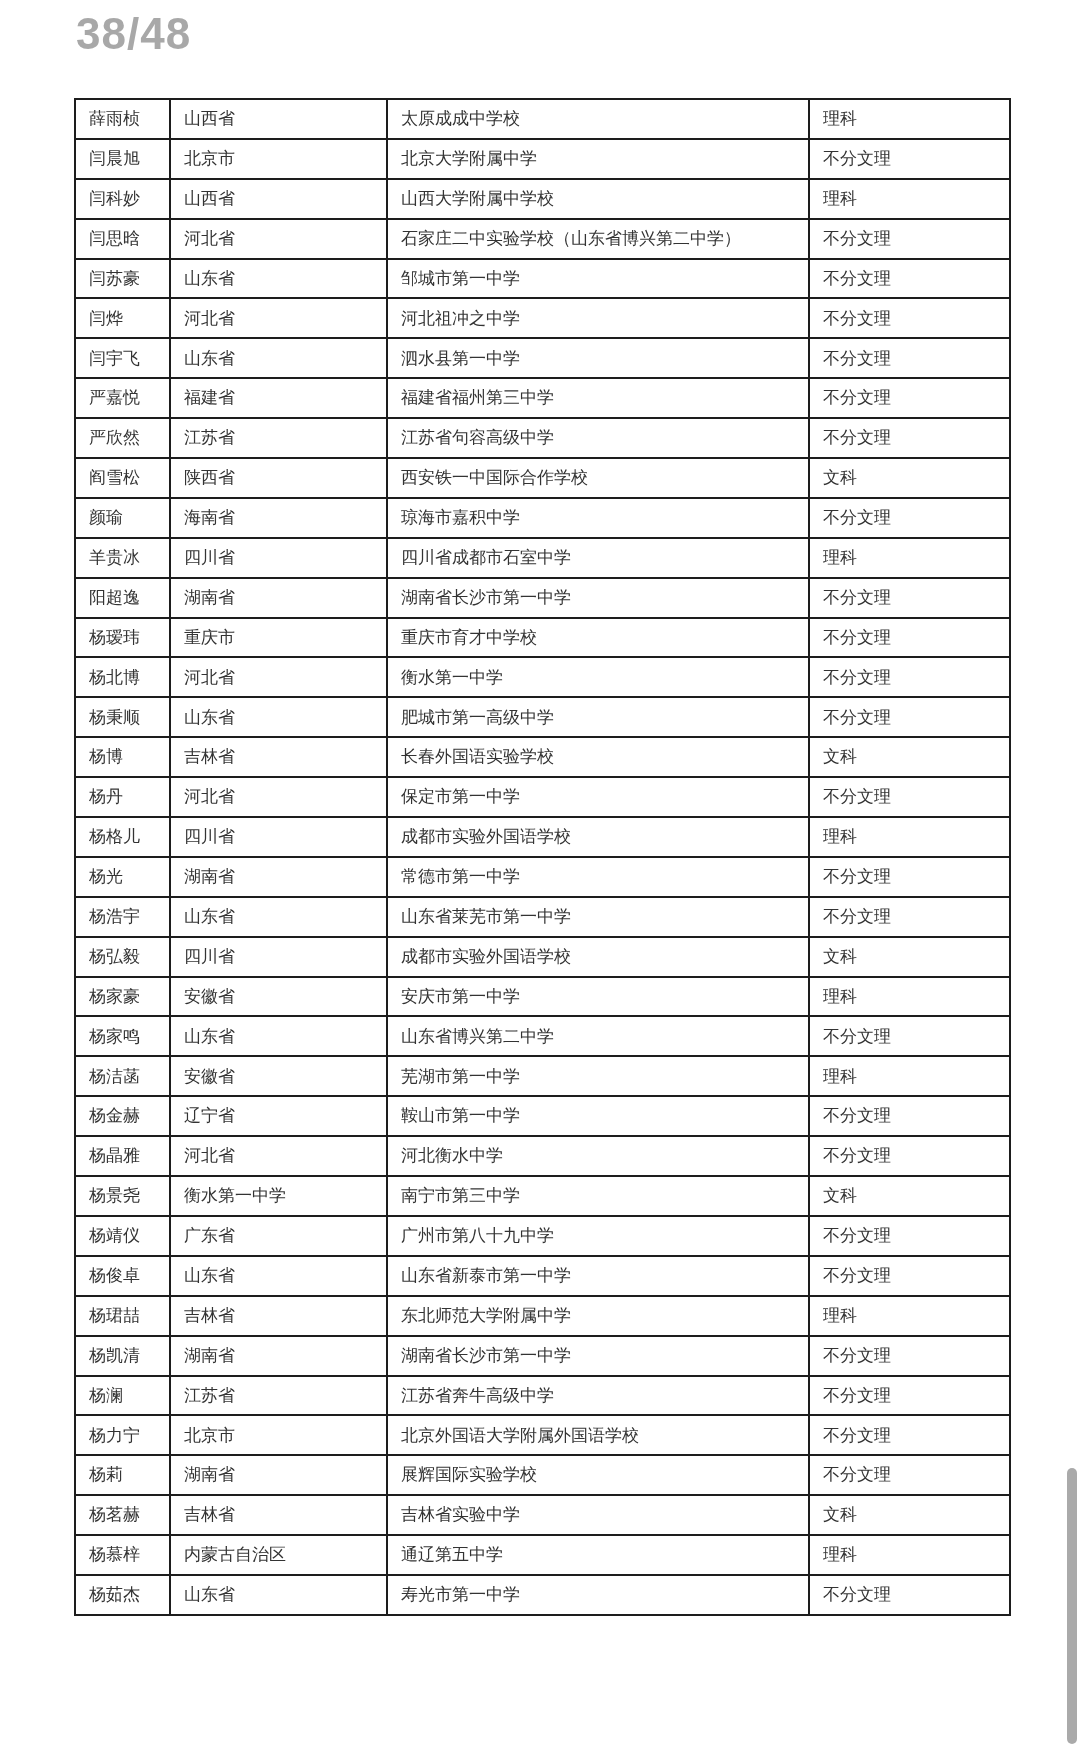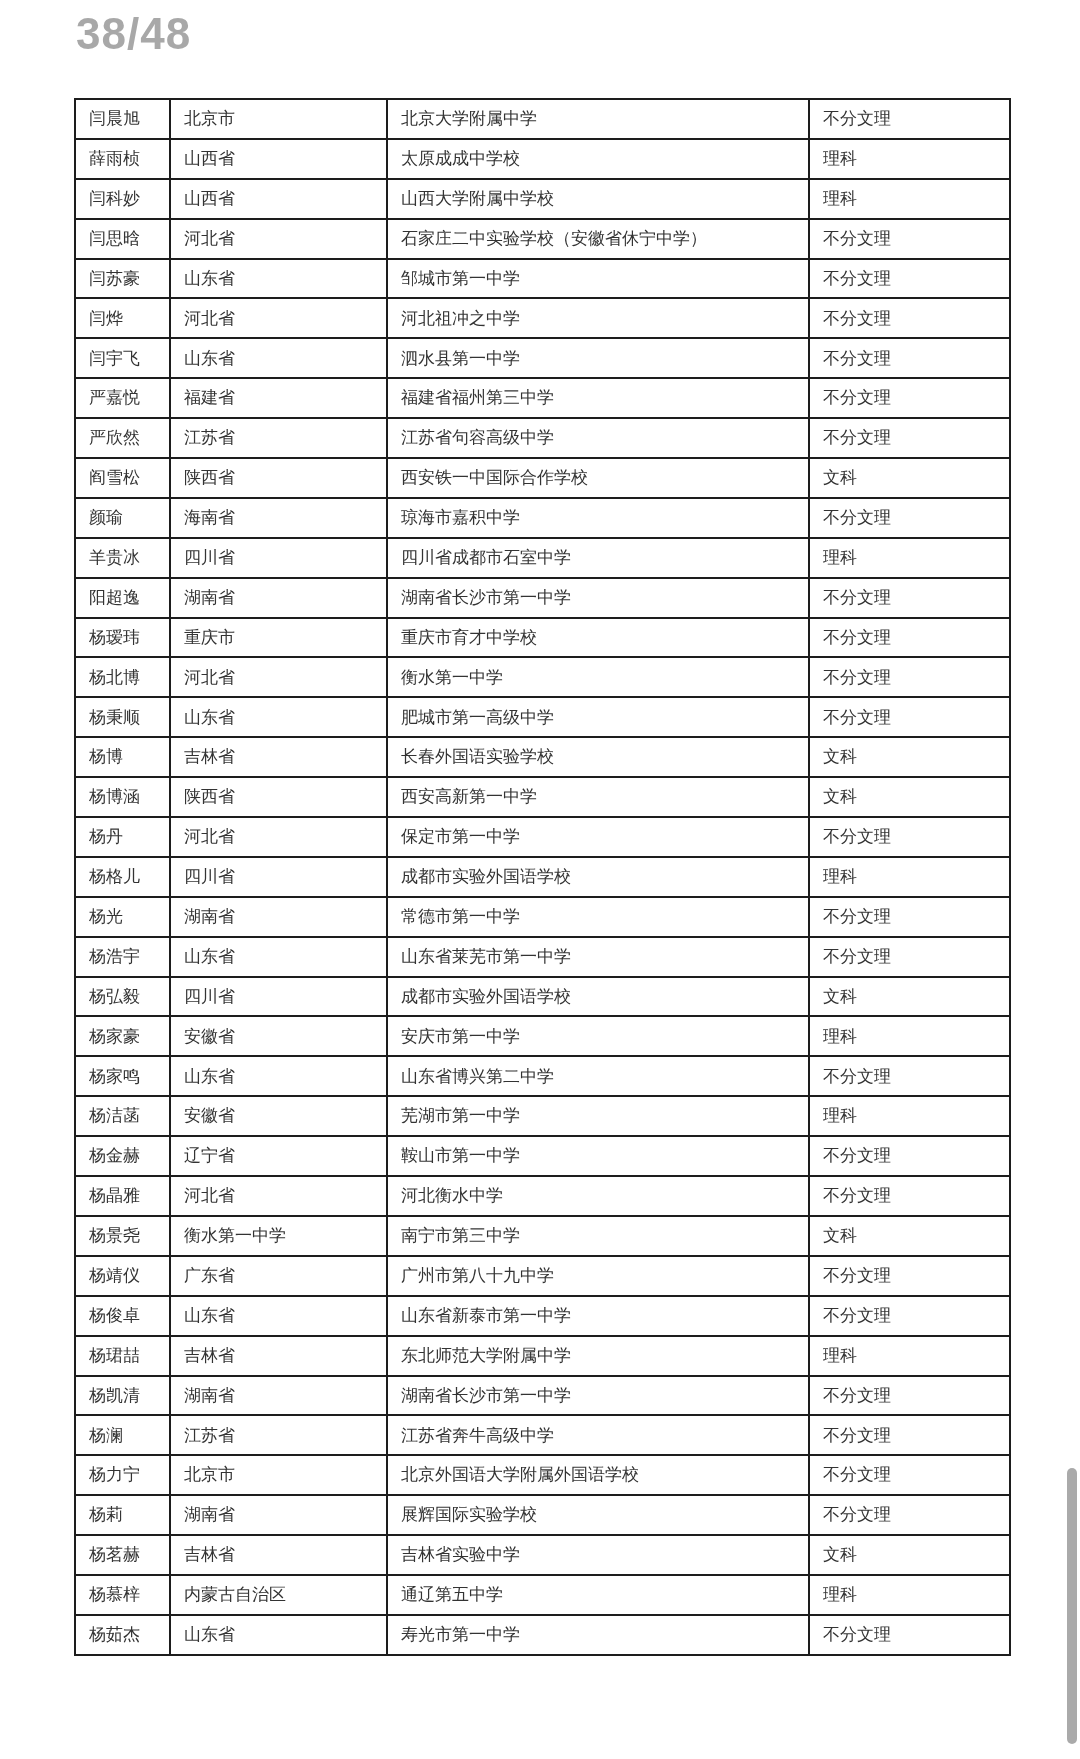--- a/index.html
+++ b/index.html
@@ -73,44 +73,44 @@
   <table class="roster">
     <colgroup>
       <col class="c-name">
       <col class="c-prov">
       <col class="c-school">
       <col class="c-cat">
     </colgroup>
     <tbody>
 
     <tr>
+      <td>薛雨桢</td>
+      <td>山西省</td>
+      <td>太原成成中学校</td>
+      <td>理科</td>
+    </tr>
+
+    <tr>
       <td>闫晨旭</td>
       <td>北京市</td>
       <td>北京大学附属中学</td>
       <td>不分文理</td>
     </tr>
 
     <tr>
-      <td>薛雨桢</td>
-      <td>山西省</td>
-      <td>太原成成中学校</td>
-      <td>理科</td>
-    </tr>
-
-    <tr>
       <td>闫科妙</td>
       <td>山西省</td>
       <td>山西大学附属中学校</td>
       <td>理科</td>
     </tr>
 
     <tr>
       <td>闫思晗</td>
       <td>河北省</td>
-      <td>石家庄二中实验学校（安徽省休宁中学）</td>
+      <td>石家庄二中实验学校（山东省博兴第二中学）</td>
       <td>不分文理</td>
     </tr>
 
     <tr>
       <td>闫苏豪</td>
       <td>山东省</td>
       <td>邹城市第一中学</td>
       <td>不分文理</td>
     </tr>
 
@@ -193,26 +193,20 @@
       <td>不分文理</td>
     </tr>
 
     <tr>
       <td>杨博</td>
       <td>吉林省</td>
       <td>长春外国语实验学校</td>
       <td>文科</td>
     </tr>
 
-    <tr>
-      <td>杨博涵</td>
-      <td>陕西省</td>
-      <td>西安高新第一中学</td>
-      <td>文科</td>
-    </tr>
 
     <tr>
       <td>杨丹</td>
       <td>河北省</td>
       <td>保定市第一中学</td>
       <td>不分文理</td>
     </tr>
 
     <tr>
       <td>杨格儿</td>

